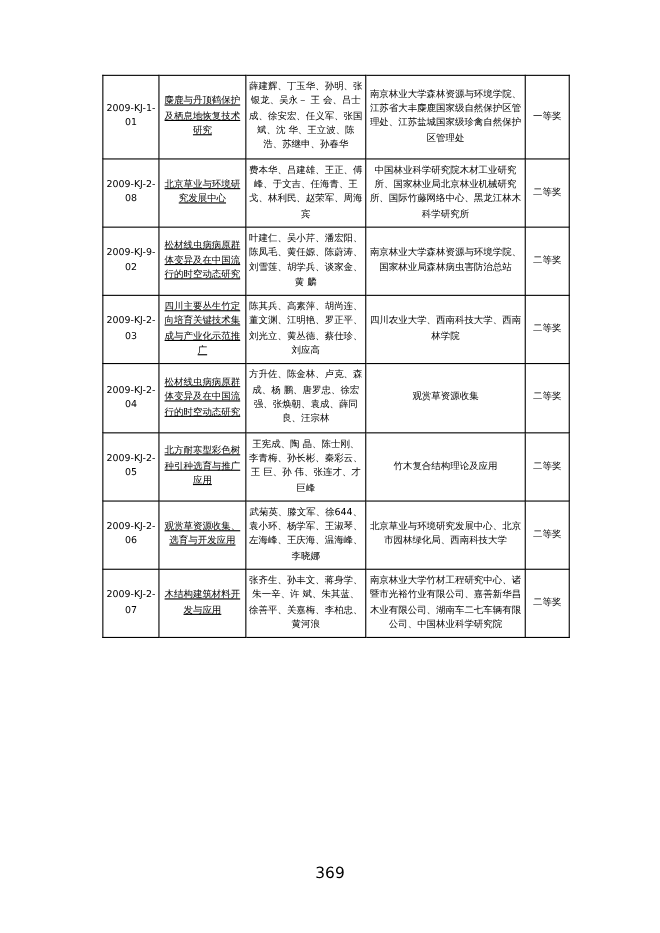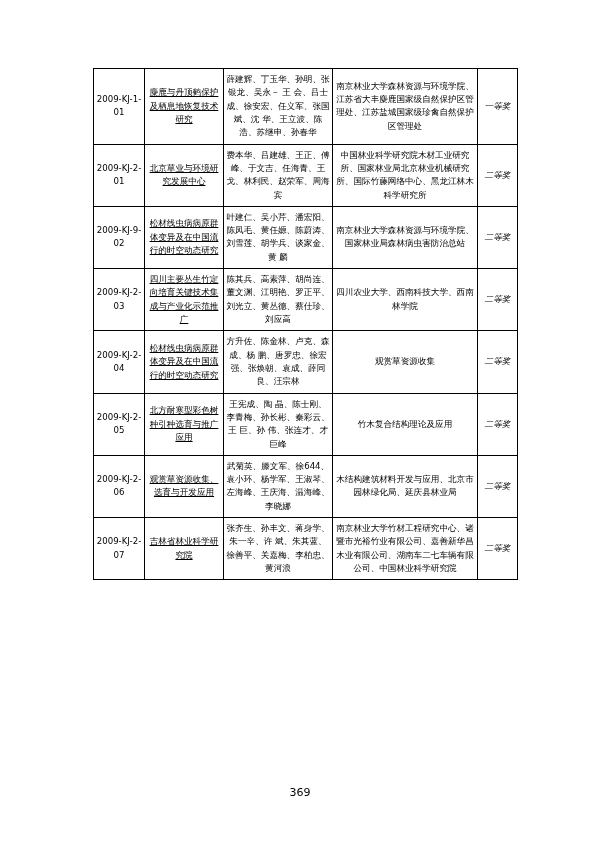--- a/index.html
+++ b/index.html
@@ -39,29 +39,29 @@
     text-align: center;
     vertical-align: middle;
     font-size: 8.6px;
     line-height: 1.55;
     word-break: break-all;
   }
   td.col-code   { width: 46px; }
   td.col-title  { width: 74px; text-decoration: underline; }
   td.col-people { width: 104px; }
   td.col-org    { width: 140px; }
-  td.col-level  { width: 35px; font-style: italic; }
+  td.col-level  { width: 35px; }
 
   .page-number {
     position: absolute;
     left: 0;
     top: 786px;
     width: 600px;
     text-align: center;
-    font-size: 11px;
+    font-size: 14px;
     font-family: "DejaVu Sans", "Liberation Sans", sans-serif;
     color: #000;
   }
 </style>
 </head>
 <body>
 
 <div class="page">
 
   <div class="table-wrap">
@@ -70,21 +70,21 @@
 
         <tr>
           <td class="col-code">2009-KJ-1-01</td>
           <td class="col-title">麋鹿与丹顶鹤保护及栖息地恢复技术研究</td>
           <td class="col-people">薛建辉、丁玉华、孙明、张银龙、吴永－ 王 会、吕士成、徐安宏、任义军、张国斌、沈 华、王立波、陈浩、苏继申、孙春华</td>
           <td class="col-org">南京林业大学森林资源与环境学院、江苏省大丰麋鹿国家级自然保护区管理处、江苏盐城国家级珍禽自然保护区管理处</td>
           <td class="col-level">一等奖</td>
         </tr>
 
         <tr>
-          <td class="col-code">2009-KJ-2-01</td>
+          <td class="col-code">2009-KJ-2-08</td>
           <td class="col-title">北京草业与环境研究发展中心</td>
           <td class="col-people">费本华、吕建雄、王正、傅 峰、于文吉、任海青、王 戈、林利民、赵荣军、周海宾</td>
           <td class="col-org">中国林业科学研究院木材工业研究所、国家林业局北京林业机械研究所、国际竹藤网络中心、黑龙江林木科学研究所</td>
           <td class="col-level">二等奖</td>
         </tr>
 
         <tr>
           <td class="col-code">2009-KJ-9-02</td>
           <td class="col-title">松材线虫病病原群体变异及在中国流行的时空动态研究</td>
           <td class="col-people">叶建仁、吴小芹、潘宏阳、陈凤毛、黄任嫄、陈蔚涛、刘雪莲、胡学兵、谈家金、黄 麟</td>
@@ -113,27 +113,27 @@
           <td class="col-title">北方耐寒型彩色树种引种选育与推广应用</td>
           <td class="col-people">王宪成、陶 晶、陈士刚、李青梅、孙长彬、秦彩云、王 巨、孙 伟、张连才、才巨峰</td>
           <td class="col-org">竹木复合结构理论及应用</td>
           <td class="col-level">二等奖</td>
         </tr>
 
         <tr>
           <td class="col-code">2009-KJ-2-06</td>
           <td class="col-title">观赏草资源收集、选育与开发应用</td>
           <td class="col-people">武菊英、滕文军、徐644、袁小环、杨学军、王淑琴、左海峰、王庆海、温海峰、李晓娜</td>
-          <td class="col-org">木结构建筑材料开发与应用、北京市园林绿化局、延庆县林业局</td>
+          <td class="col-org">北京草业与环境研究发展中心、北京市园林绿化局、西南科技大学</td>
           <td class="col-level">二等奖</td>
         </tr>
 
         <tr>
           <td class="col-code">2009-KJ-2-07</td>
-          <td class="col-title">吉林省林业科学研究院</td>
+          <td class="col-title">木结构建筑材料开发与应用</td>
           <td class="col-people">张齐生、孙丰文、蒋身学、朱一辛、许 斌、朱其蓝、徐善平、关嘉梅、李柏忠、黄河浪</td>
           <td class="col-org">南京林业大学竹材工程研究中心、诸暨市光裕竹业有限公司、嘉善新华昌木业有限公司、湖南车二七车辆有限公司、中国林业科学研究院</td>
           <td class="col-level">二等奖</td>
         </tr>
 
       </tbody>
     </table>
   </div>
 
   <div class="page-number">369</div>

